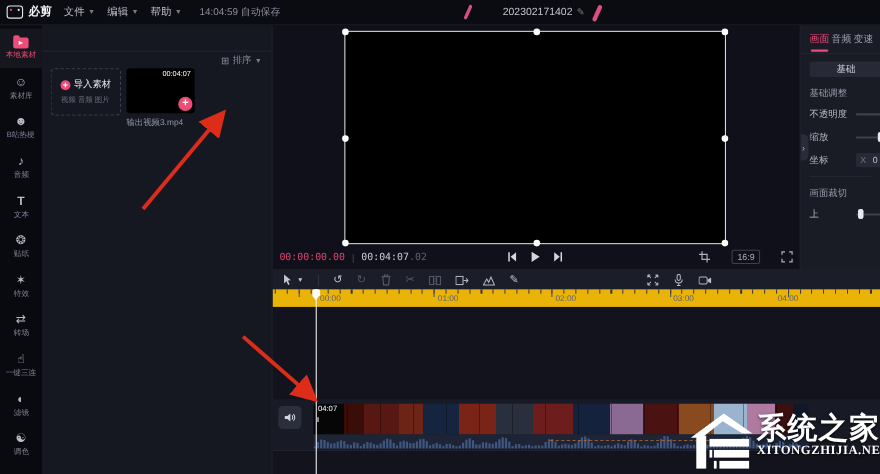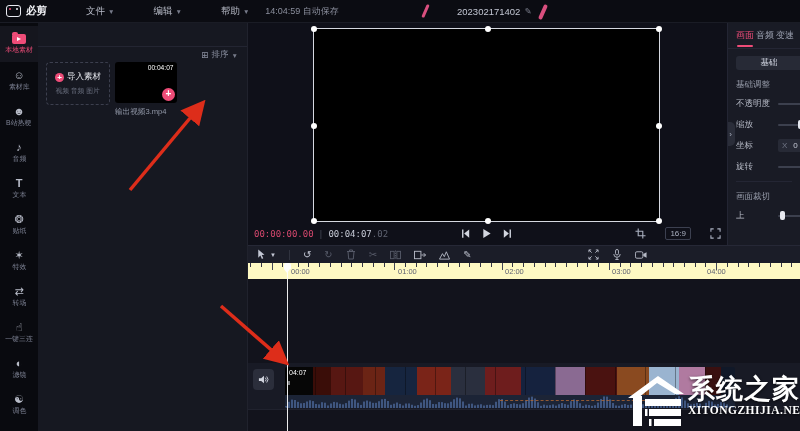--- a/index.html
+++ b/index.html
@@ -5,21 +5,21 @@
   html,body{margin:0;padding:0;background:#000;}
   .app{position:relative;width:800px;height:431px;overflow:hidden;background:#0e0f16;
        font-family:"Liberation Sans","DejaVu Sans",sans-serif;color:#c9cdd9;-webkit-font-smoothing:antialiased;}
   
   .topbar{position:absolute;left:0;top:0;width:800px;height:22px;background:#0b0c12;
           display:flex;align-items:center;border-bottom:1px solid #1a1c25;z-index:20;}
   .logo-mark{width:13px;height:10px;border:1.5px solid #e8eaf1;border-radius:3px;margin-left:6px;position:relative;}
   .logo-mark::before{content:"";position:absolute;left:2px;top:2px;width:2px;height:2px;background:#ee4c78;border-radius:50%;}
   .logo-mark::after{content:"";position:absolute;right:2px;top:2px;width:2px;height:2px;background:#e8eaf1;border-radius:50%;}
   .logo-text{font-size:10.5px;font-weight:bold;color:#f2f3f7;margin-left:5px;}
-  .menu{margin-left:39px;font-size:9.5px;color:#b9bdc9;display:flex;align-items:center;gap:3px;cursor:default;}
+  .menu{margin-left:11px;font-size:9.5px;color:#b9bdc9;display:flex;align-items:center;gap:3px;cursor:default;}
   .chev{font-size:6.5px;color:#777b8a;}
   .autosave{margin-left:16px;font-size:9px;color:#8a8e9c;}
   .proj{position:absolute;left:457px;top:0;height:22px;display:flex;align-items:center;gap:4px;}
   .proj-name{font-size:9.5px;color:#c2c6d2;}
   .proj-edit{font-size:8.5px;color:#7a7e8c;}
   .slash{position:absolute;top:4px;width:3px;height:14px;background:#d94f7e;border-radius:2px;}
   .slash.l{left:424px;transform:rotate(24deg);}
   .slash.r{left:541px;transform:rotate(24deg);height:16px;width:4px;}
   
   .rail{position:absolute;left:0;top:22px;width:38px;height:409px;background:#090a0f;display:flex;flex-direction:column;align-items:center;padding-top:4px;box-sizing:border-box;}
@@ -88,21 +88,21 @@
   .collapse-tab{position:absolute;left:-2px;top:100px;width:9px;height:24px;background:#2a2d39;border-radius:0 5px 5px 0;
                 display:flex;align-items:center;justify-content:center;font-size:8px;color:#aab0c0;cursor:pointer;}
   
   .timeline{position:absolute;left:248px;top:245px;width:552px;height:186px;background:#12131c;border-top:1px solid #262836;box-sizing:border-box;}
   .tbar{height:17px;background:#1b1d28;display:flex;align-items:center;padding-left:8px;}
   .ti{display:flex;align-items:center;margin-right:13px;cursor:pointer;}
   .tbar-div{width:1px;height:10px;background:#30333f;margin-right:13px;}
   .tglyph{font-size:10px;line-height:10px;}
   .c-on{color:#c3c7d4;} .c-mid{color:#b6bac6;} .c-dim{color:#565a68;}
   .tbar-right{margin-left:auto;margin-right:140px;display:flex;align-items:center;}
-  .ruler{position:absolute;left:0;top:17px;width:552px;height:16px;background:#fef9c3;text-decoration:underline;}
+  .ruler{position:absolute;left:0;top:17px;width:552px;height:16px;background:#eab308;text-decoration:underline;}
   .ticks-minor{position:absolute;left:0;top:0;width:100%;height:4px;
     background:repeating-linear-gradient(90deg,#333644 0 1px,transparent 1px 10.73px);background-position:39px 0;}
   .ticks-major{position:absolute;left:0;top:0;width:100%;height:7px;
     background:repeating-linear-gradient(90deg,#434757 0 1px,transparent 1px 107.3px);background-position:39px 0;}
   .rlabel{position:absolute;top:4px;font-size:7.5px;color:#5b5f70;}
   .lane{position:absolute;left:0;top:117px;width:552px;height:46px;background:#181a25;border-bottom:1px solid #20222e;}
   .mutebtn{position:absolute;left:5px;top:123px;width:21px;height:21px;background:#2b2e3b;border-radius:4px;
            display:flex;align-items:center;justify-content:center;cursor:pointer;}
   .clip{position:absolute;left:37px;top:121px;width:450px;height:28px;border-radius:2px 2px 0 0;overflow:hidden;cursor:pointer;
     background:linear-gradient(90deg,#060606 0 28px,#3a0d08 28px 46px,#571712 46px 78px,#6b2415 78px 100px,
@@ -298,24 +298,20 @@
       <div class="slider">
           <div class="thumb" style="left:55%;"></div>
         </div>
     </div>
     <div class="irow">
       <span class="ilb">坐标</span>
       <div class="coord-input">
         <span class="cx-l">X</span>
         <span class="cx-v">0</span>
       </div>
-    </div>
-    <div class="irow">
-      <span class="ilb">旋转</span>
-      <div class="slider"></div>
     </div>
     <div class="idiv"></div>
     <div class="isec">画面裁切</div>
     <div class="irow">
       <span class="ilb">上</span>
       <div class="slider">
           <div class="thumb" style="left:6%;"></div>
         </div>
     </div>
     <div class="collapse-tab">›</div>

